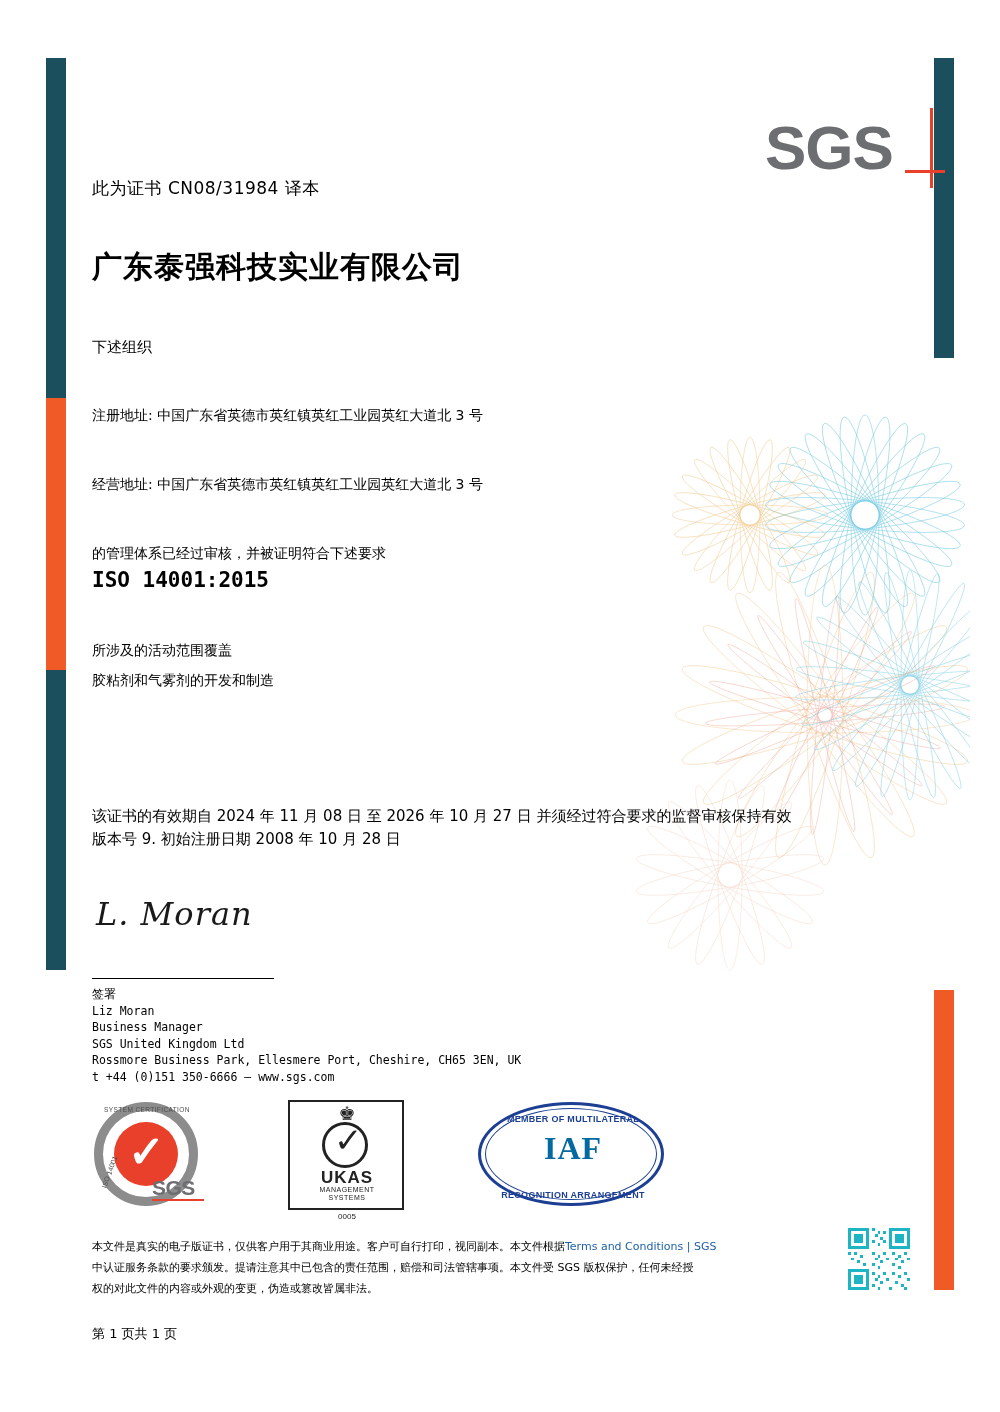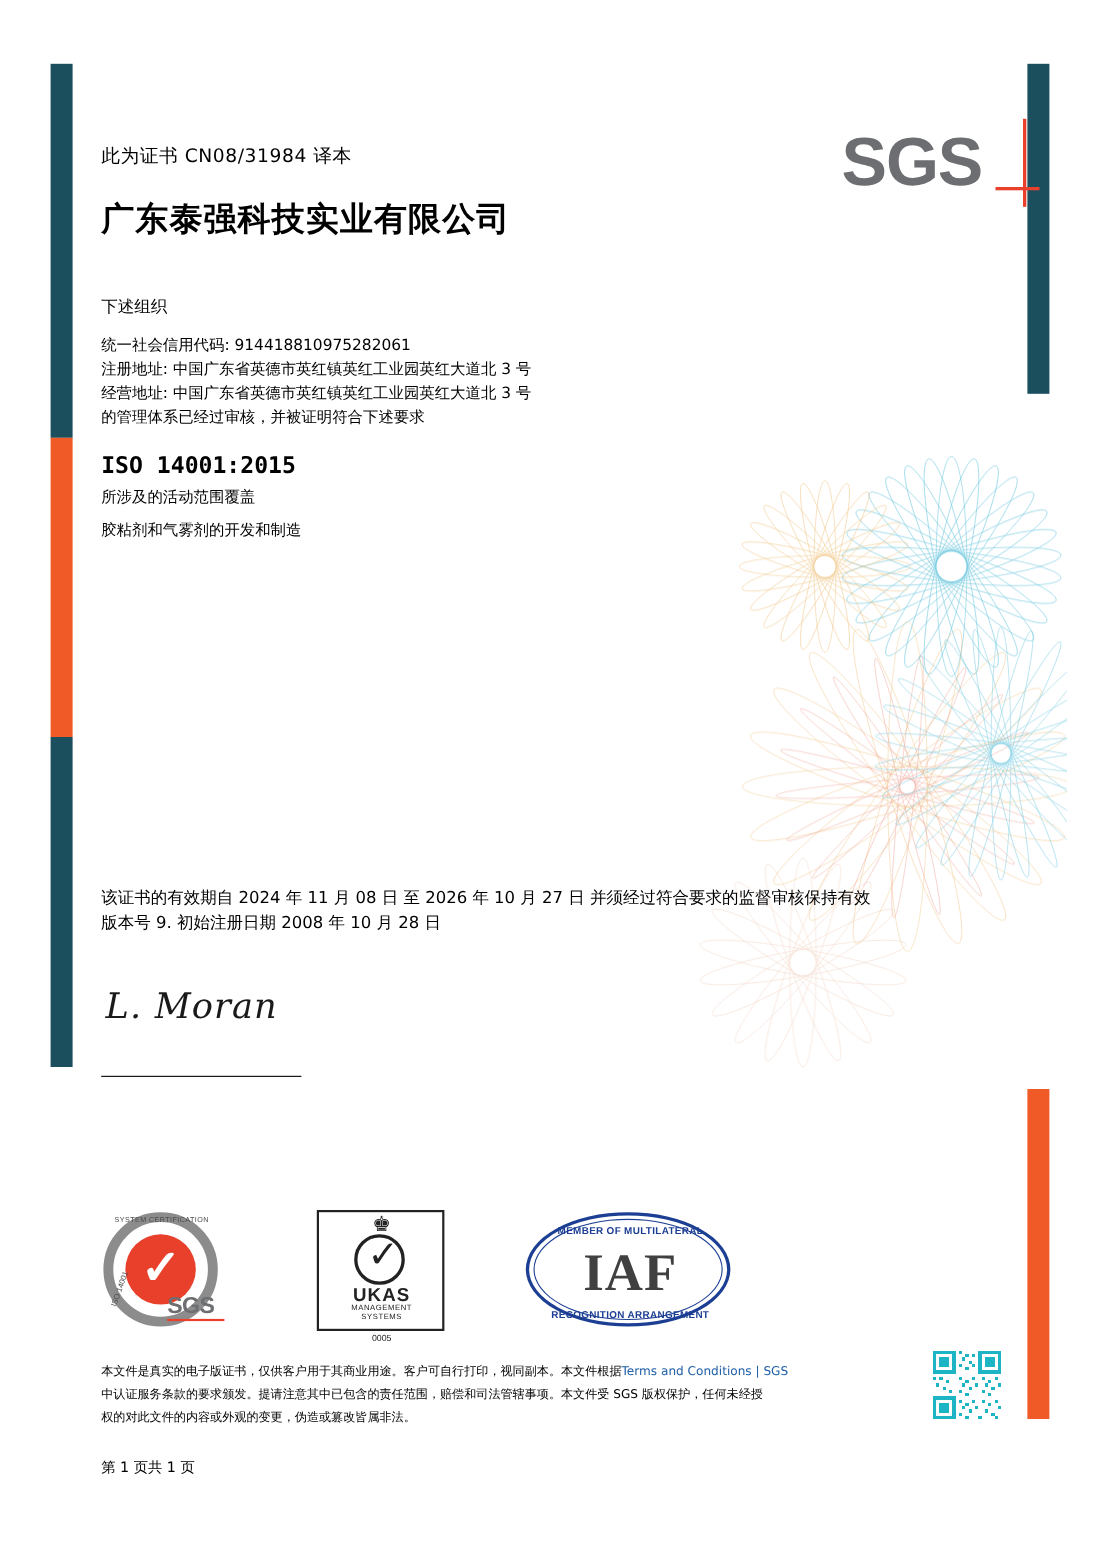--- a/index.html
+++ b/index.html
@@ -74,20 +74,21 @@
   
   .content {
     position: absolute;
     left: 92px;
     top: 130px;
     width: 700px;
   }
   .line-cn {
     font-family: "DejaVu Sans", sans-serif;
     color: #000;
+    margin-top: 47px;
   }
   .translation-note {
     font-size: 17px;
     letter-spacing: 0.5px;
     margin-bottom: 26px;
   }
   .subtitle {
     font-size: 15px;
     margin-bottom: 14px;
   }
@@ -99,21 +100,21 @@
   }
   .detail {
     font-size: 14px;
     line-height: 22px;
   }
   .standard {
     font-family: "DejaVu Sans Mono", monospace;
     font-size: 21px;
     font-weight: bold;
     letter-spacing: 0px;
-    margin: 20px 0 6px 0;
+    margin: 4px 0 6px 0;
   }
   .scope-label { font-size: 14px; line-height: 22px; }
   .scope-text  { font-size: 14px; line-height: 22px; margin-top: 8px;}
 
   
   .validity {
     position: absolute;
     left: 92px;
     top: 805px;
     width: 780px;
@@ -274,22 +275,22 @@
     border-radius: 50%;
     box-sizing: border-box;
   }
   .iaf-top {
     position: absolute; left: 0; right: 0; top: 14px;
     text-align: center; font-size: 9px; color: #1c3f94;
     letter-spacing: 0.3px; font-weight: bold;
   }
   .iaf-main {
     position: absolute; left: 0; right: 0; top: 30px;
-    text-align: center; font-size: 48px; font-weight: bold;
-    color: #404040; font-family: "Liberation Serif", serif;
+    text-align: center; font-size: 32px; font-weight: bold;
+    color: #0369a1; font-family: "Liberation Serif", serif;
     letter-spacing: 1px;
   }
   .iaf-bottom {
     position: absolute; left: 0; right: 0; bottom: 12px;
     text-align: center; font-size: 9px; color: #1c3f94;
     letter-spacing: 0.3px; font-weight: bold;
   }
 
   
   .qr {
@@ -445,36 +446,43 @@
           </g>
         </g>
       </g>
     </svg>
   </div>
 
   <div class="content">
     <div class="line-cn translation-note">此为证书 CN08/31984 译本</div>
     <div class="line-cn company">广东泰强科技实业有限公司</div>
     <div class="line-cn subtitle">下述组织</div>
-    <div class="line-cn detail">统一社会信用代码: 914418810975282061</div>
     <div class="line-cn detail">注册地址: 中国广东省英德市英红镇英红工业园英红大道北 3 号</div>
     <div class="line-cn detail">经营地址: 中国广东省英德市英红镇英红工业园英红大道北 3 号</div>
     <div class="line-cn detail">的管理体系已经过审核，并被证明符合下述要求</div>
     <div class="standard">ISO 14001:2015</div>
     <div class="line-cn scope-label">所涉及的活动范围覆盖</div>
     <div class="line-cn scope-text">胶粘剂和气雾剂的开发和制造</div>
   </div>
 
   <div class="validity">
     <div>该证书的有效期自 2024 年 11 月 08 日  至 2026 年 10 月 27 日  并须经过符合要求的监督审核保持有效</div>
     <div>版本号 9.  初始注册日期 2008 年 10 月 28 日</div>
   </div>
 
   <div class="signature">L. Moran</div>
   <div class="sig-rule"></div>
+  <div class="signer">
+    <div class="cn">签署</div>
+    <div>Liz Moran</div>
+    <div>Business Manager</div>
+    <div>SGS United Kingdom Ltd</div>
+    <div>Rossmore Business Park, Ellesmere Port, Cheshire, CH65 3EN, UK</div>
+    <div>t +44 (0)151 350-6666 – www.sgs.com</div>
+  </div>
 
   <div class="marks">
 
     <div class="mark mark-sgs">
       <div class="ring"></div>
       <div class="ring-inner"></div>
       <div class="ring-top-text">SYSTEM CERTIFICATION</div>
       <div class="ring-side-text">ISO 14001</div>
       <div class="sgs-small">SGS</div>
       <div class="sgs-small-rule"></div>

